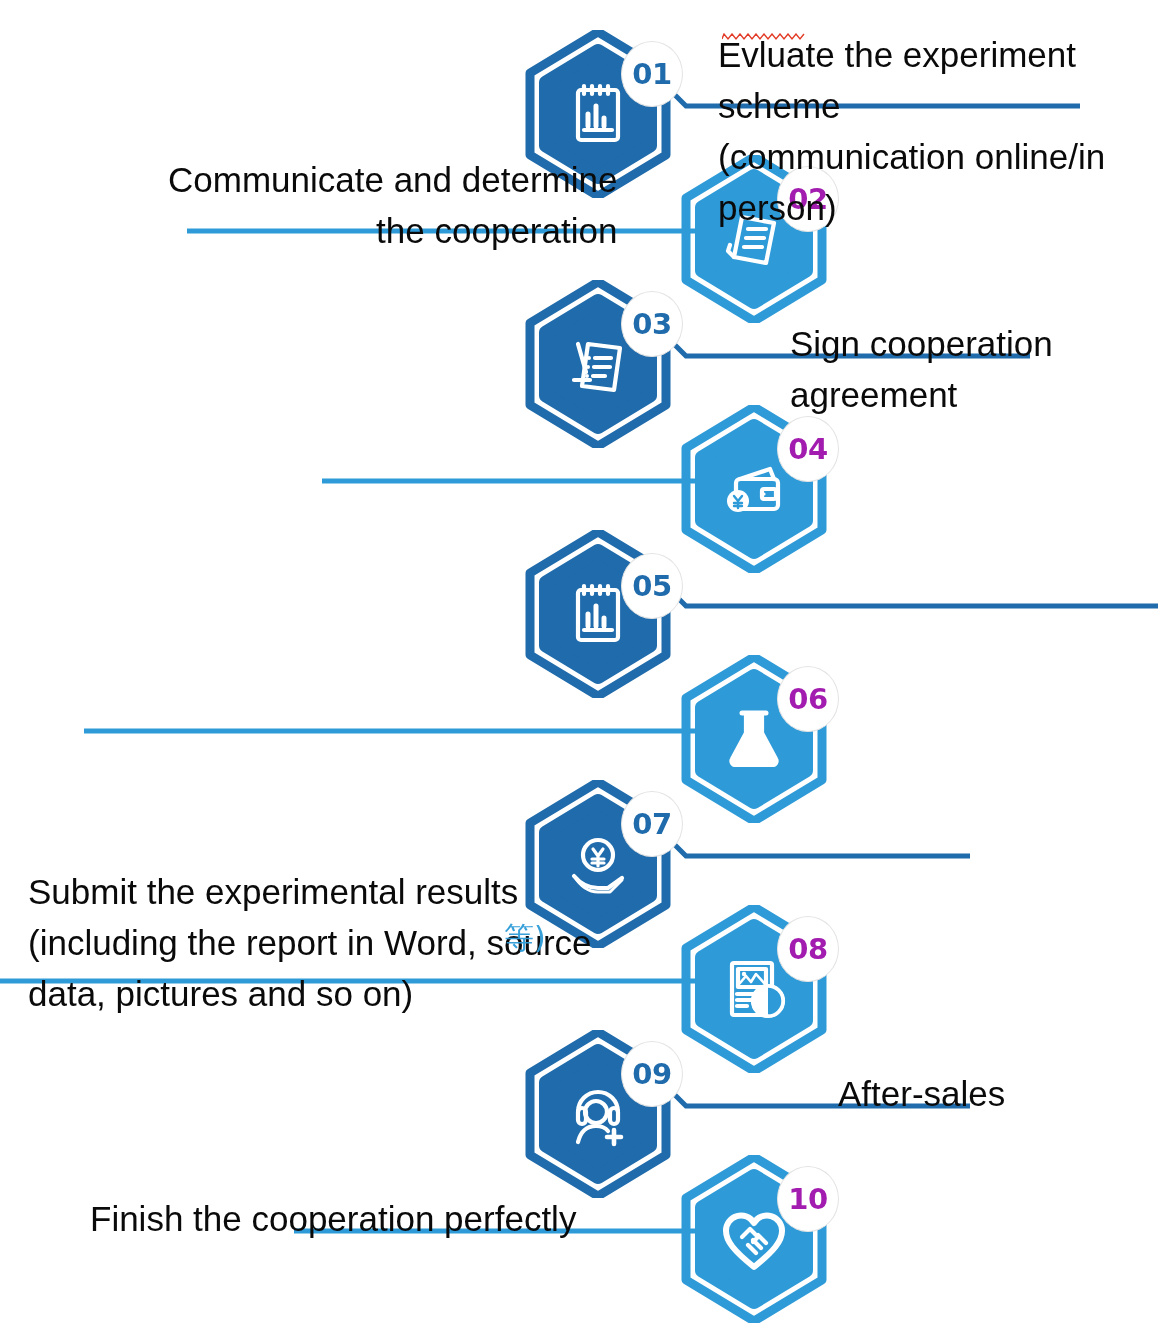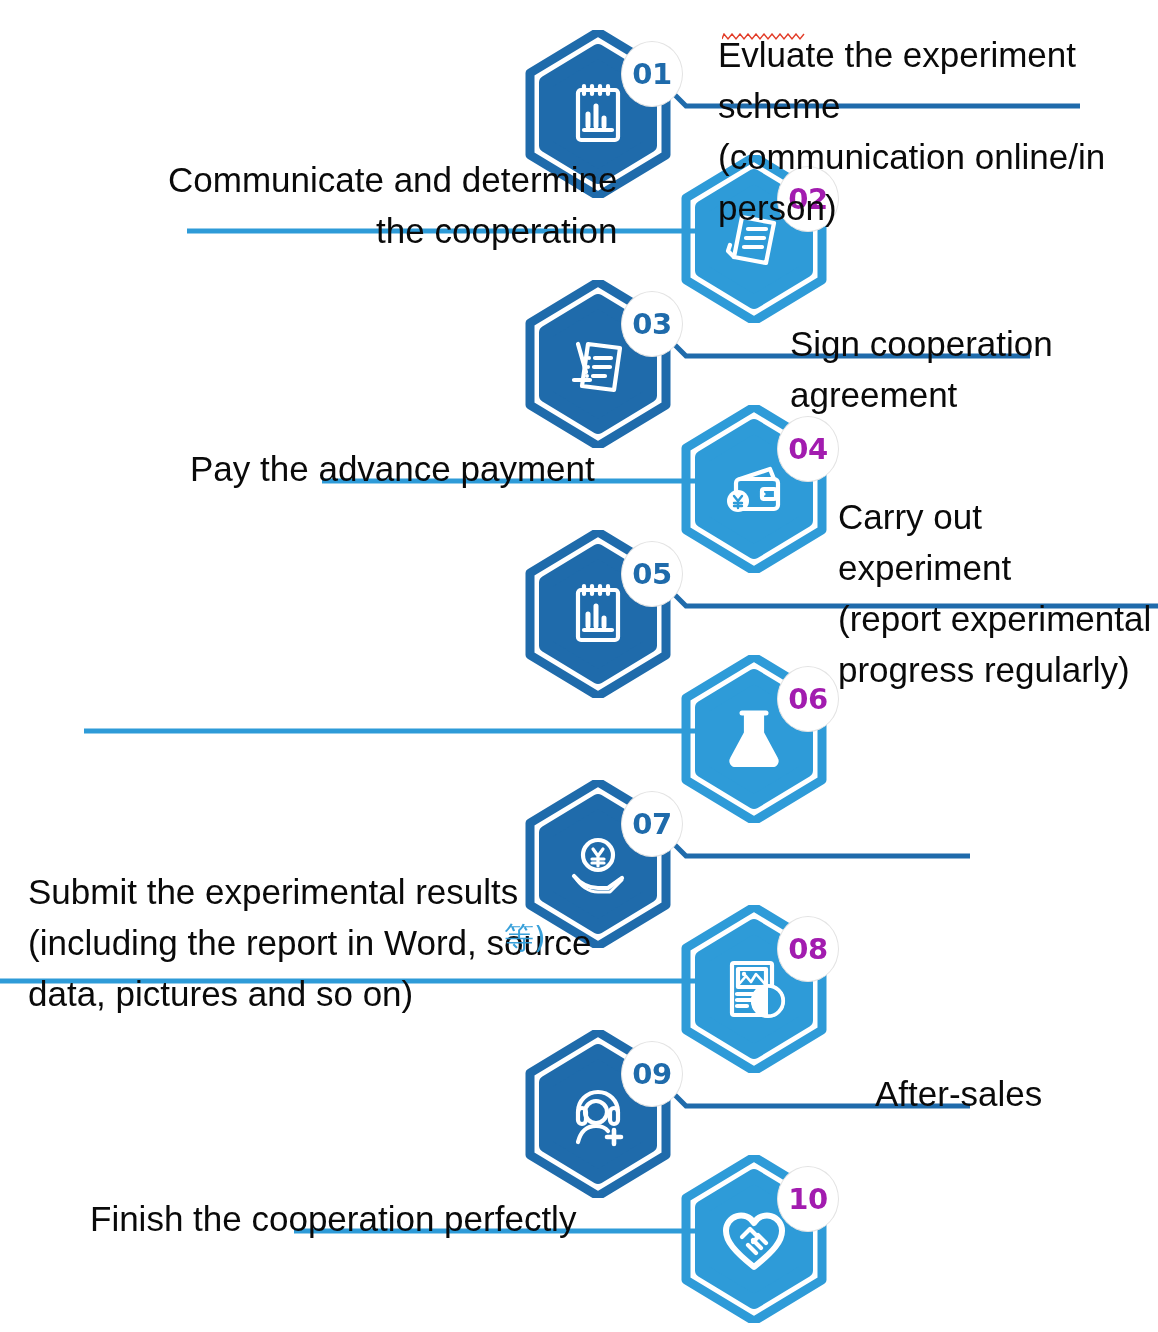--- a/index.html
+++ b/index.html
@@ -135,44 +135,40 @@
             <path d="M36 40 L66 30 L70 40"></path>
             <rect x="58" y="50" width="14" height="10" rx="2"></rect>
             <circle cx="60" cy="55" r="1.6" fill="#fff" stroke="none"></circle>
             <circle cx="34" cy="62" r="11" fill="#fff" stroke="none"></circle>
             <path d="M30 57 L34 62 L38 57 M34 62 v7 M30 64 h8 M30 67 h8" stroke="#2E9BD8" stroke-width="2.4" fill="none" stroke-linecap="round"></path>
           </g>
         </svg>
       </div>
     </div>
     <div class="numbadge light" style="left: 777px; top: 416px;">04</div>
-    <div class="label left" style="left: 190px; top: 442.5px;">Pay the advance payment</div>
     <svg class="connector" width="510" height="90" viewBox="0 0 510 90" style="left: 652px; top: 564px;">
       <path d="M2 10 L34 42 L508 42" fill="none" stroke="#1F6BAB" stroke-width="5"></path>
     </svg>
     <div class="hexwrap" style="left: 522px; top: 530px; width: 152px; height: 168px; z-index: 4;">
       <svg viewBox="0 0 152 168" width="152" height="168" style="position: absolute; left: 0px; top: 0px;">
         <polygon points="76,2 144,43 144,125 76,166 8,125 8,43" fill="none" stroke="#1F6BAB" stroke-width="9" stroke-linejoin="round"></polygon>
         <polygon points="76,21 128,52.5 128,115.5 76,147 24,115.5 24,52.5" fill="#1F6BAB" stroke="#1F6BAB" stroke-width="14" stroke-linejoin="round"></polygon>
       </svg>
       <div style="position: absolute; left: 26px; top: 34px; width: 100px; height: 100px;">
         <svg viewBox="0 0 100 100" width="100%" height="100%" style="position: absolute; left: 0px; top: 0px;">
           <g fill="none" stroke="#ffffff" stroke-width="4.2" stroke-linecap="round" stroke-linejoin="round">
             <rect x="30" y="26" width="40" height="50" rx="3"></rect>
             <path d="M36 22 v8 M44 22 v8 M52 22 v8 M60 22 v8"></path>
             <path d="M36 66 h28"></path>
             <path d="M40 62 v-12 M48 62 v-20 M56 62 v-8" stroke-width="5"></path>
           </g>
         </svg>
       </div>
     </div>
-    <div class="numbadge dark" style="left: 621px; top: 541px;">05</div>
-    <div class="label right" style="left: 838px; top: 490.5px;">Carry out experiment
-(report experimental
-progress regularly)</div>
+    <div class="numbadge dark" style="left: 621px; top: 553px;">05</div>
     <svg class="connector" width="730" height="90" viewBox="0 0 730 90" style="left: 82px; top: 689px;">
       <path d="M2 42 L694 42 L728 10" fill="none" stroke="#2E9BD8" stroke-width="5"></path>
     </svg>
     <div class="hexwrap" style="left: 678px; top: 655px; width: 152px; height: 168px; z-index: 4;">
       <svg viewBox="0 0 152 168" width="152" height="168" style="position: absolute; left: 0px; top: 0px;">
         <polygon points="76,2 144,43 144,125 76,166 8,125 8,43" fill="none" stroke="#2E9BD8" stroke-width="9" stroke-linejoin="round"></polygon>
         <polygon points="76,21 128,52.5 128,115.5 76,147 24,115.5 24,52.5" fill="#2E9BD8" stroke="#2E9BD8" stroke-width="14" stroke-linejoin="round"></polygon>
       </svg>
       <div style="position: absolute; left: 26px; top: 34px; width: 100px; height: 100px;">
         <svg viewBox="0 0 100 100" width="100%" height="100%" style="position: absolute; left: 0px; top: 0px;">
@@ -246,21 +242,21 @@
             <path d="M30 48 v8 a4 4 0 0 0 8 0 v-8 a4 4 0 0 0 -8 0 Z"></path>
             <path d="M70 48 v8 a4 4 0 0 1 -8 0 v-8 a4 4 0 0 1 8 0 Z"></path>
             <circle cx="48" cy="48" r="11"></circle>
             <path d="M30 78 q4 -16 18 -16 q8 0 12 5"></path>
             <path d="M66 66 v14 M59 73 h14" stroke-width="4.6"></path>
           </g>
         </svg>
       </div>
     </div>
     <div class="numbadge dark" style="left: 621px; top: 1041px;">09</div>
-    <div class="label right" style="left: 838px; top: 1067.5px; margin-left: 37px;">After-sales</div>
+    <div class="label right" style="left: 838px; top: 1067.5px;">After-sales</div>
     <svg class="connector" width="520" height="90" viewBox="0 0 520 90" style="left: 292px; top: 1189px;">
       <path d="M2 42 L484 42 L518 10" fill="none" stroke="#2E9BD8" stroke-width="5"></path>
     </svg>
     <div class="hexwrap" style="left: 678px; top: 1155px; width: 152px; height: 168px; z-index: 4;">
       <svg viewBox="0 0 152 168" width="152" height="168" style="position: absolute; left: 0px; top: 0px;">
         <polygon points="76,2 144,43 144,125 76,166 8,125 8,43" fill="none" stroke="#2E9BD8" stroke-width="9" stroke-linejoin="round"></polygon>
         <polygon points="76,21 128,52.5 128,115.5 76,147 24,115.5 24,52.5" fill="#2E9BD8" stroke="#2E9BD8" stroke-width="14" stroke-linejoin="round"></polygon>
       </svg>
       <div style="position: absolute; left: 26px; top: 34px; width: 100px; height: 100px;">
         <svg viewBox="0 0 100 100" width="100%" height="100%" style="position: absolute; left: 0px; top: 0px;">

